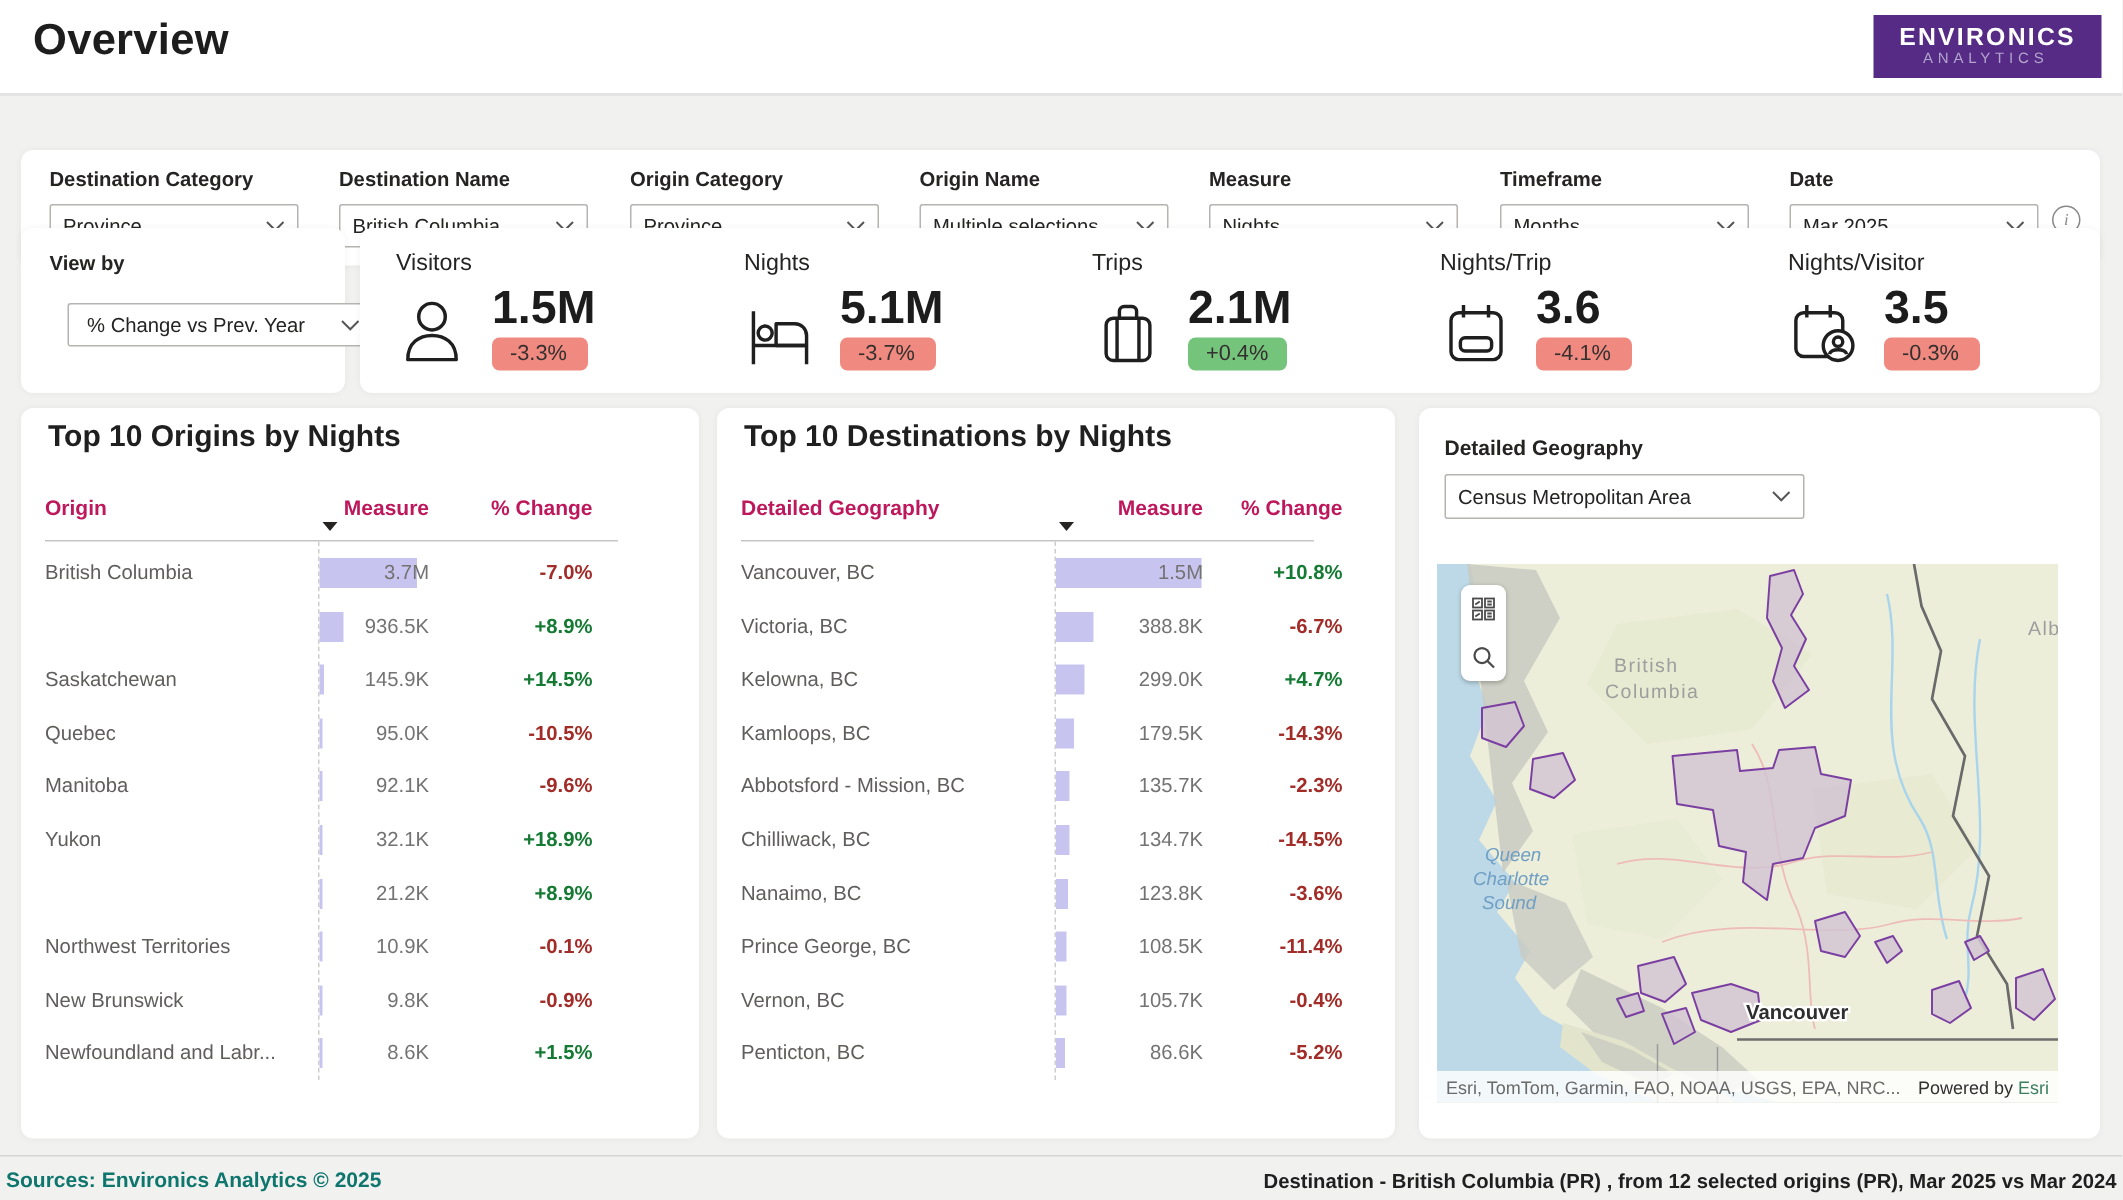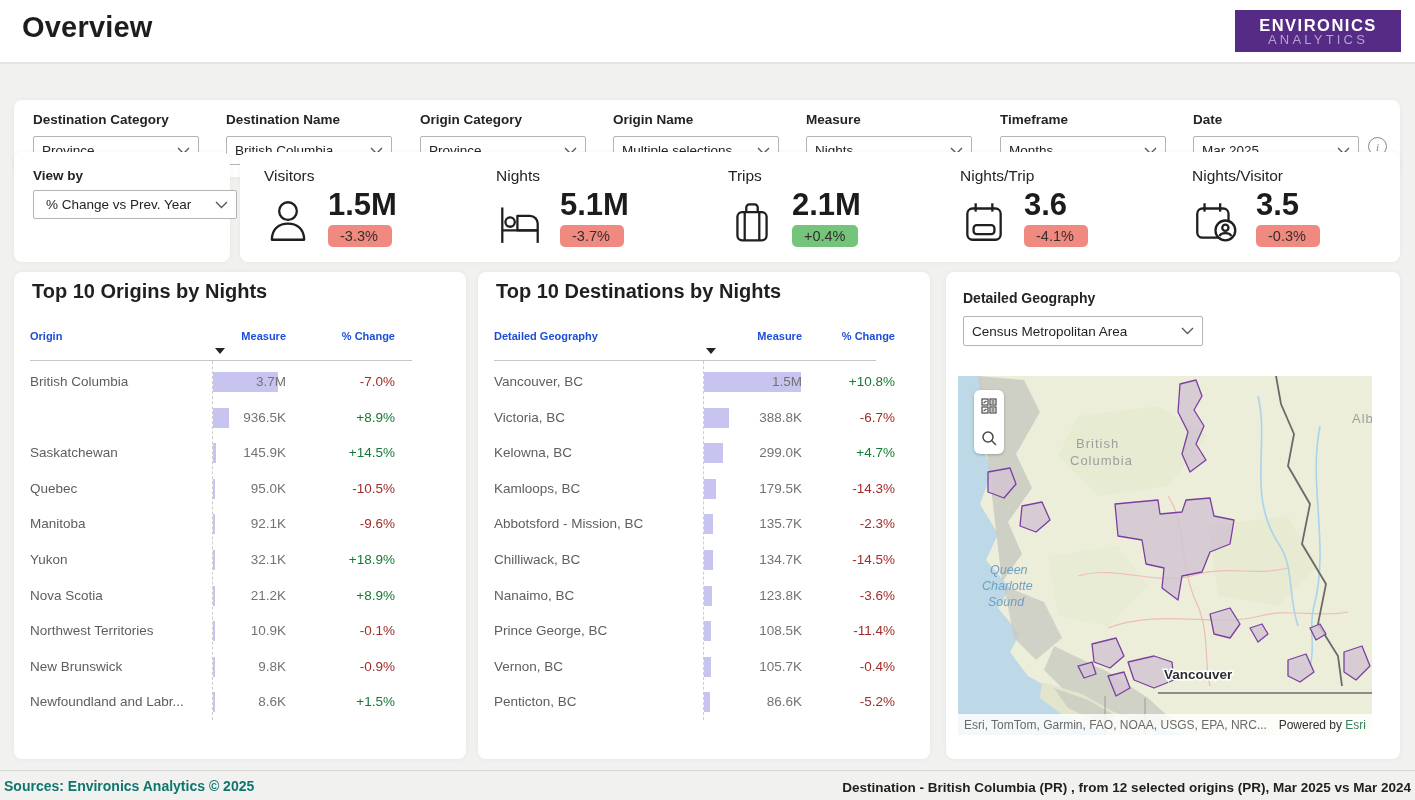--- a/index.html
+++ b/index.html
@@ -2,69 +2,69 @@
 <html style="--logo-purple: #552b85; --bar: #c7c5ef; --badge-red: #f0897f; --badge-green: #74c47c; --neg: #a12c28; --pos: #157a33;"><head>
 <meta charset="utf-8">
 <style>
   html,body{margin:0;padding:0;}
   body{background:#f1f1f0;font-family:"Liberation Sans",sans-serif;-webkit-font-smoothing:antialiased;}
   #page{position:relative;width:1415px;height:800px;background:#f1f1f0;overflow:hidden;}
 
   
   .topbar{position:absolute;left:0;top:0;width:1415px;height:62px;background:#ffffff;border-bottom:2px solid #e4e4e4;}
   .page-title{position:absolute;left:22px;top:11px;font-size:29px;font-weight:600;color:#1d1d1d;letter-spacing:.2px;}
-  .logo{position:absolute;right:14px;top:10px;width:166px;height:42px;background:var(--logo-purple,#552b85);display:flex;flex-direction:column;justify-content:center;padding-left:0;align-items:center;}
+  .logo{position:absolute;right:14px;top:10px;width:152px;height:42px;background:var(--logo-purple,#552b85);display:flex;flex-direction:column;justify-content:center;padding-left:0;align-items:center;}
   .logo .l1{color:#ffffff;font-weight:bold;font-size:16.5px;letter-spacing:1.5px;line-height:17px;}
-  .logo .l2{color:#b2a3cc;font-size:13px;letter-spacing:3.2px;line-height:11px;align-self:flex-start;margin-left:33px;}
+  .logo .l2{color:#b2a3cc;font-size:10px;letter-spacing:3.2px;line-height:11px;align-self:flex-start;margin-left:33px;}
 
   .card{position:absolute;background:#ffffff;border-radius:8px;box-shadow:0 0 5px rgba(0,0,0,.05);}
 
   
   #filterbar{left:14px;top:68px;width:1386px;height:77px;margin-top:32px;}
   .fgroup{position:absolute;top:12px;width:166px;}
   .flabel{font-size:13.5px;font-weight:600;color:#252423;}
   .dd{margin-top:9px;height:27px;border:1px solid #b6b4b1;border-radius:2px;background:#fff;display:flex;align-items:center;justify-content:space-between;padding:0 8px;font-size:13.5px;color:#252423;cursor:pointer;}
   .dd .chev{flex:0 0 auto;margin-left:6px;display:flex;}
   .info-circ{position:absolute;left:1354px;top:37px;width:17px;height:17px;border:1px solid #8a8886;border-radius:50%;color:#8a8886;font-size:11px;display:flex;align-items:center;justify-content:center;font-family:"Liberation Serif",serif;font-style:italic;cursor:pointer;}
 
   
   #viewby{left:14px;top:152px;width:216px;height:110px;}
   #viewby .flabel{position:absolute;left:19px;top:16px;}
-  #viewby .dd{position:absolute;left:19px;top:38px;width:182px;margin:0;padding-left:12px;}
+  #viewby .dd{position:absolute;left:19px;top:38px;width:182px;margin:12px;padding-left:12px;}
   #kpis{left:240px;top:152px;width:1160px;height:110px;display:flex;}
   .kpi{width:232px;position:relative;}
   .kpi-label{position:absolute;left:24px;top:15px;font-size:15.5px;color:#252423;}
   .kpi-icon{position:absolute;left:23px;top:44px;width:50px;height:50px;}
   .kpi-val{position:absolute;left:88px;top:36px;font-size:31px;font-weight:600;color:#1c1c1c;line-height:34px;}
   .kpi-badge{position:absolute;left:88px;top:73px;min-width:40px;padding:3px 12px;border-radius:5px;font-size:14.5px;color:#34302e;text-align:left;}
   .kpi-badge.neg{background:var(--badge-red,#f0897f);}
   .kpi-badge.pos{background:var(--badge-green,#74c47c);}
 
   
   .tablecard{top:272px;width:452px;height:487px;}
   #origins{left:14px;} #dests{left:478px;}
   .tbl-title{position:absolute;left:18px;top:8px;font-size:20px;font-weight:600;color:#1f1f1f;}
-  .thead{position:absolute;top:58px;font-size:11px;font-weight:600;color:#1d4ed8;}
+  .thead{position:absolute;top:58px;font-size:14px;font-weight:600;color:#be185d;}
   .th-name{left:16px;}
   .th-meas,.th-chg{text-align:right;position:absolute;}
   .t1 .th-meas{left:198px;width:74px;} .t1 .th-chg{left:288px;width:93px;}
   .t2 .th-meas{left:226px;width:98px;} .t2 .th-chg{left:322px;width:95px;}
   .sort-arrow{position:absolute;top:76px;width:0;height:0;border-left:5px solid transparent;border-right:5px solid transparent;border-top:6px solid #252423;}
   .t1 .sort-arrow{left:201px;} .t2 .sort-arrow{left:228px;}
   .hline{position:absolute;left:16px;top:88px;width:382px;border-top:1px solid #c8c6c4;}
   .vsep{position:absolute;top:89px;height:359px;border-left:1px dashed #cfcdcb;}
   .t1 .vsep{left:198px;} .t2 .vsep{left:225px;}
   .rows{position:absolute;left:0;top:92px;right:0;}
   .trow{position:relative;height:35.6px;cursor:pointer;}
   .cell-name{position:absolute;left:16px;top:0;width:178px;line-height:35.6px;font-size:13.5px;color:#605e5c;white-space:nowrap;overflow:hidden;}
   .cell-meas{position:absolute;top:0;height:35.6px;}
   .t1 .cell-meas{left:199px;width:73px;} .t2 .cell-meas{left:226px;width:98px;}
   .bar{position:absolute;left:0;top:8px;height:20px;background:var(--bar,#c7c5ef);}
   .mval{position:absolute;right:0;top:0;width:100%;text-align:right;line-height:35.6px;font-size:13.5px;color:#737373;}
-  .cell-chg{position:absolute;top:0;text-align:right;line-height:35.6px;font-size:13.5px;font-weight:400;}
+  .cell-chg{position:absolute;top:0;text-align:right;line-height:35.6px;font-size:13.5px;font-weight:700;}
   .t1 .cell-chg{left:288px;width:93px;} .t2 .cell-chg{left:322px;width:95px;}
   .cell-chg.neg{color:var(--neg,#a12c28);} .cell-chg.pos{color:var(--pos,#157a33);}
 
   
   #mappanel{left:946px;top:272px;width:454px;height:487px;}
   #mappanel .flabel{position:absolute;left:17px;top:18px;font-size:14px;}
   #mappanel .dd{position:absolute;left:17px;top:44px;width:222px;margin:0;height:28px;}
   .mapbox{position:absolute;left:12px;top:104px;width:414px;height:359px;overflow:hidden;background:#e9ecd6;}
   .map-controls{position:absolute;left:16px;top:14px;width:30px;background:#fff;border-radius:6px;box-shadow:0 1px 3px rgba(0,0,0,.25);display:flex;flex-direction:column;}
   .mbtn{width:30px;height:32px;display:flex;align-items:center;justify-content:center;cursor:pointer;}
@@ -305,21 +305,20 @@
         </div>
         <div class="trow">
           <div class="cell-name">Yukon</div>
           <div class="cell-meas">
             <div class="bar" style="width: 2px;"></div>
             <div class="mval">32.1K</div>
           </div>
           <div class="cell-chg pos">+18.9%</div>
         </div>
         <div class="trow">
-          <div class="cell-name">Nova Scotia</div>
           <div class="cell-meas">
             <div class="bar" style="width: 2px;"></div>
             <div class="mval">21.2K</div>
           </div>
           <div class="cell-chg pos">+8.9%</div>
         </div>
         <div class="trow">
           <div class="cell-name">Northwest Territories</div>
           <div class="cell-meas">
             <div class="bar" style="width: 2px;"></div>

